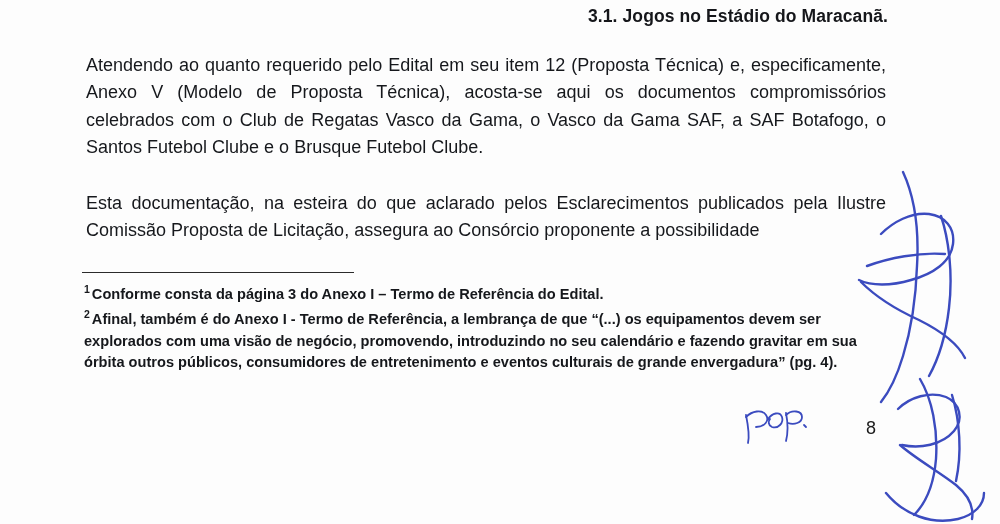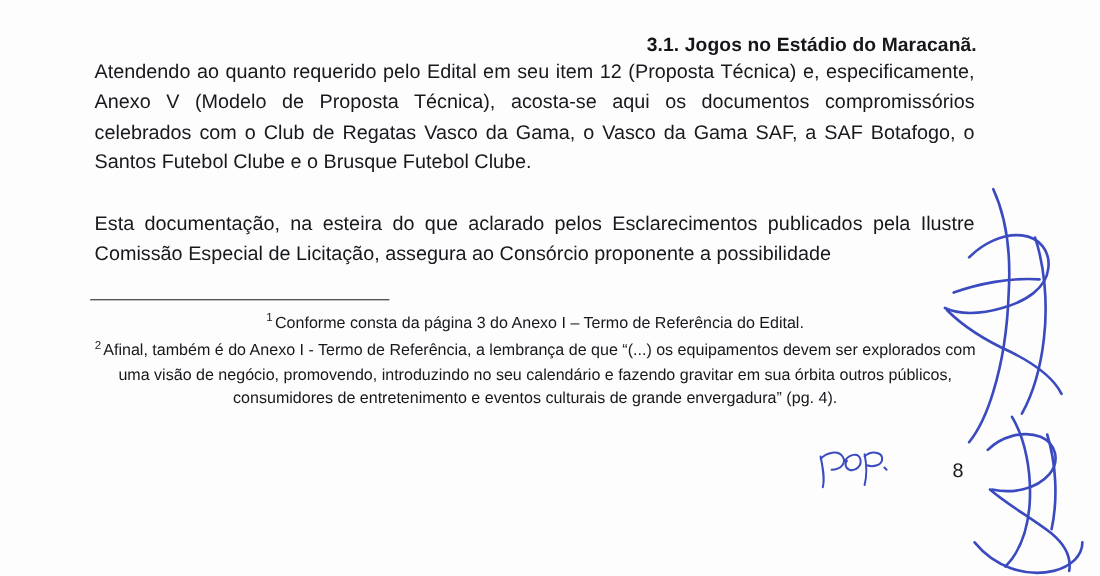--- a/index.html
+++ b/index.html
@@ -20,21 +20,20 @@
   }
   .heading {
     position: absolute;
     top: 6px;
     right: 112px;
     font-size: 17.5px;
     font-weight: bold;
     letter-spacing: 0.1px;
     color: #15161a;
     white-space: nowrap;
-    margin-top: 24px;
   }
   .body-block {
     position: absolute;
     left: 86px;
     width: 800px;
     font-size: 18px;
     line-height: 1.52;
     text-align: justify;
     color: #16181c;
   }
@@ -58,21 +57,22 @@
     position: absolute;
     left: 84px;
     top: 282px;
     width: 805px;
     font-size: 14.6px;
     line-height: 1.5;
     color: #16181c;
   }
   .footnote {
     margin: 0 0 1px 0;
-    text-align: center;
+    text-align: left;
+    font-weight: bold;
   }
   .footnote .marker {
     font-size: 10.5px;
     vertical-align: super;
     margin-right: 2px;
   }
   .page-number {
     position: absolute;
     left: 866px;
     top: 418px;
@@ -94,21 +94,21 @@
 
 <div class="page">
 
   <div class="heading">3.1. Jogos no Estádio do Maracanã.</div>
 
   <div class="body-block para-1">
     <p>Atendendo ao quanto requerido pelo Edital em seu item 12 (Proposta Técnica) e, especificamente, Anexo V (Modelo de Proposta Técnica), acosta-se aqui os documentos compromissórios celebrados com o Club de Regatas Vasco da Gama, o Vasco da Gama SAF, a SAF Botafogo, o Santos Futebol Clube e o Brusque Futebol Clube.</p>
   </div>
 
   <div class="body-block para-2">
-    <p>Esta documentação, na esteira do que aclarado pelos Esclarecimentos publicados pela Ilustre Comissão Especial de Licitação, assegura ao Consórcio proponente a possibilidade</p>
+    <p>Esta documentação, na esteira do que aclarado pelos Esclarecimentos publicados pela Ilustre Comissão Proposta de Licitação, assegura ao Consórcio proponente a possibilidade</p>
   </div>
 
   <div class="footnote-rule"></div>
 
   <div class="footnotes">
     <p class="footnote">
       <span class="marker">1</span><span>Conforme consta da página 3 do Anexo I – Termo de Referência do Edital.</span>
     </p>
     <p class="footnote">
       <span class="marker">2</span><span>Afinal, também é do Anexo I - Termo de Referência, a lembrança de que “(...) os equipamentos devem ser explorados com uma visão de negócio, promovendo, introduzindo no seu calendário e fazendo gravitar em sua órbita outros públicos, consumidores de entretenimento e eventos culturais de grande envergadura” (pg. 4).</span>

